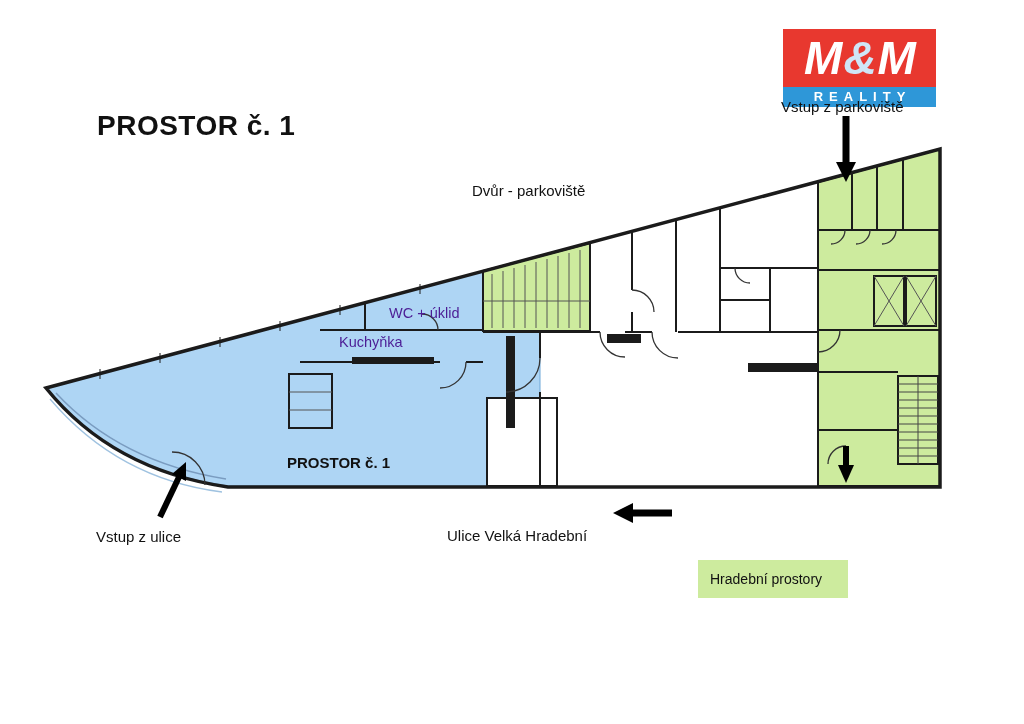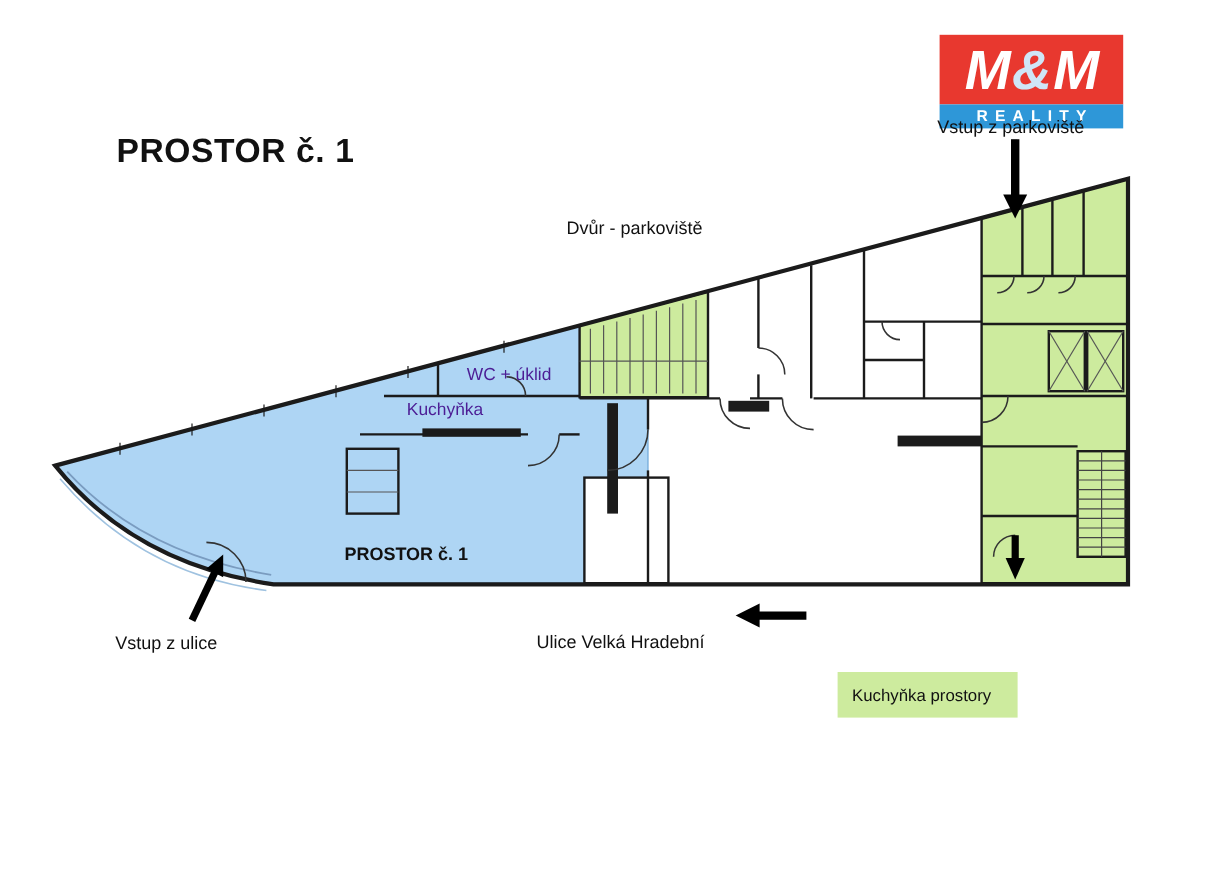--- a/index.html
+++ b/index.html
@@ -186,16 +186,16 @@
 
   <div class="abs lbl lbl-courtyard">Dvůr - parkoviště</div>
   <div class="abs lbl lbl-entr-park">Vstup z parkoviště</div>
   <div class="abs lbl lbl-gray lbl-wc">WC + úklid</div>
   <div class="abs lbl lbl-gray lbl-kitchen">Kuchyňka</div>
   <div class="abs lbl lbl-bold lbl-unit">PROSTOR č. 1</div>
   <div class="abs lbl lbl-entr-street">Vstup z ulice</div>
   <div class="abs lbl lbl-street">Ulice Velká Hradební</div>
 
   <div class="abs legend-box legend-common" style="background-color: rgb(205, 235, 158);">
-    <span>Kuchyňka prostory</span>
+    <span>Hradební prostory</span>
   </div>
 
 </div>
 
 </body></html>

